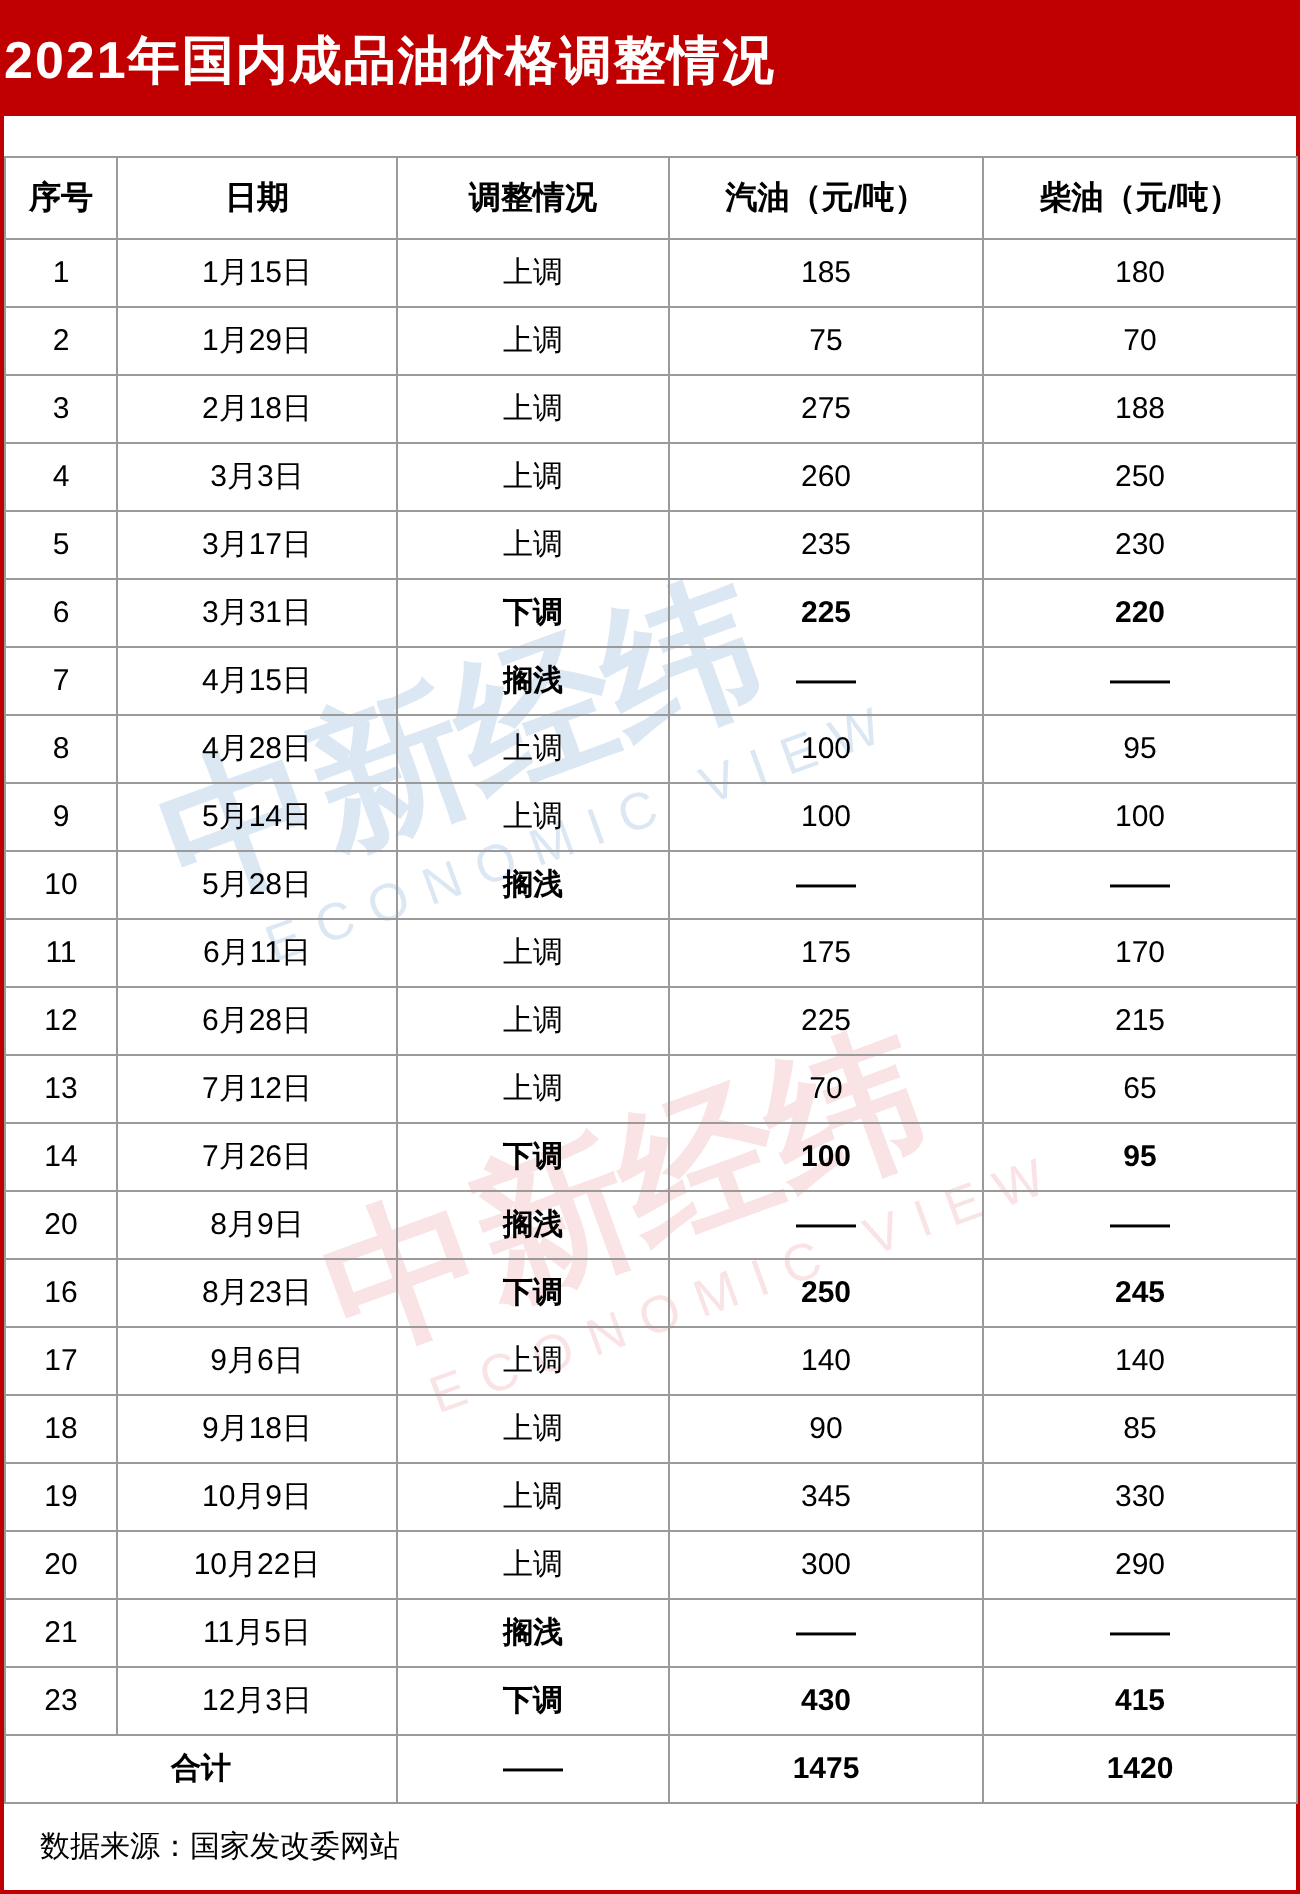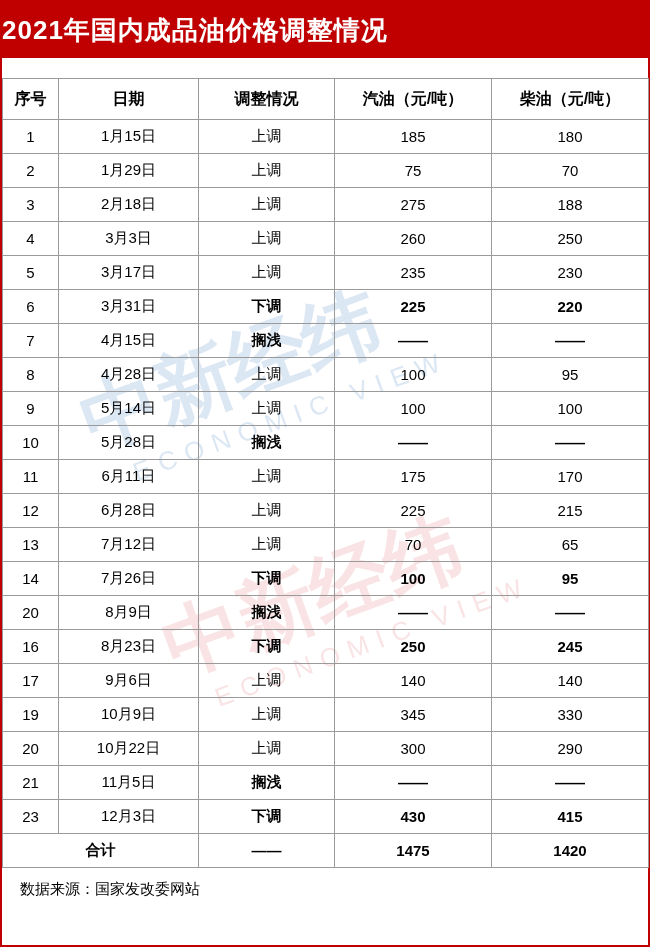--- a/index.html
+++ b/index.html
@@ -245,20 +245,27 @@
           <td class="val-down">245</td>
         </tr>
         <tr>
           <td>17</td>
           <td>9月6日</td>
           <td class="up">上调</td>
           <td>140</td>
           <td>140</td>
         </tr>
         <tr>
+          <td>18</td>
+          <td>9月18日</td>
+          <td class="up">上调</td>
+          <td>90</td>
+          <td>85</td>
+        </tr>
+        <tr>
           <td>19</td>
           <td>10月9日</td>
           <td class="up">上调</td>
           <td>345</td>
           <td>330</td>
         </tr>
         <tr>
           <td>20</td>
           <td>10月22日</td>
           <td class="up">上调</td>

